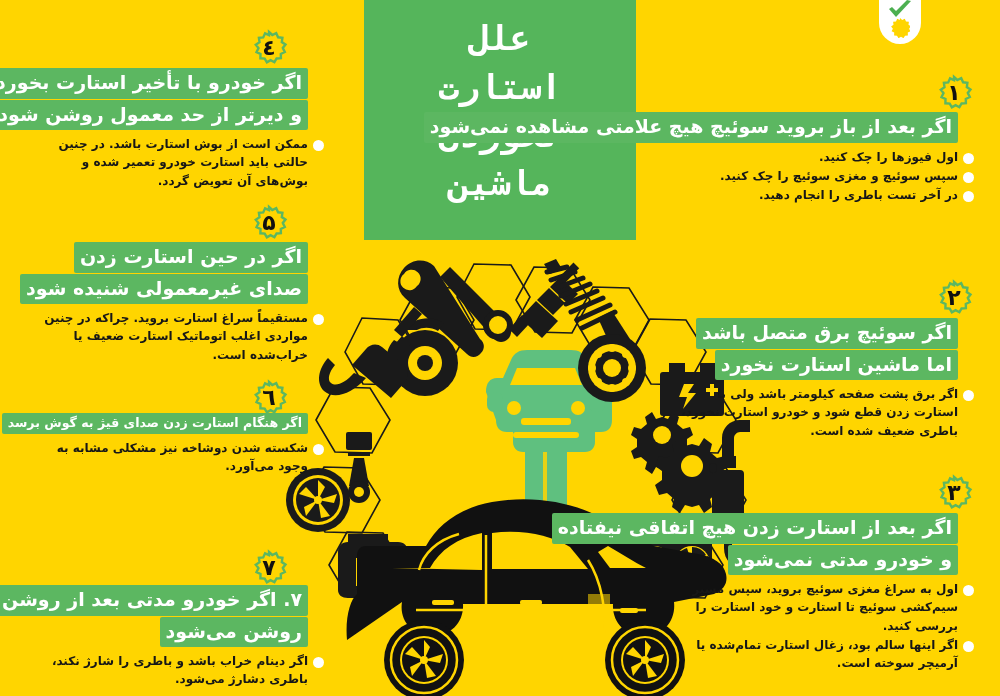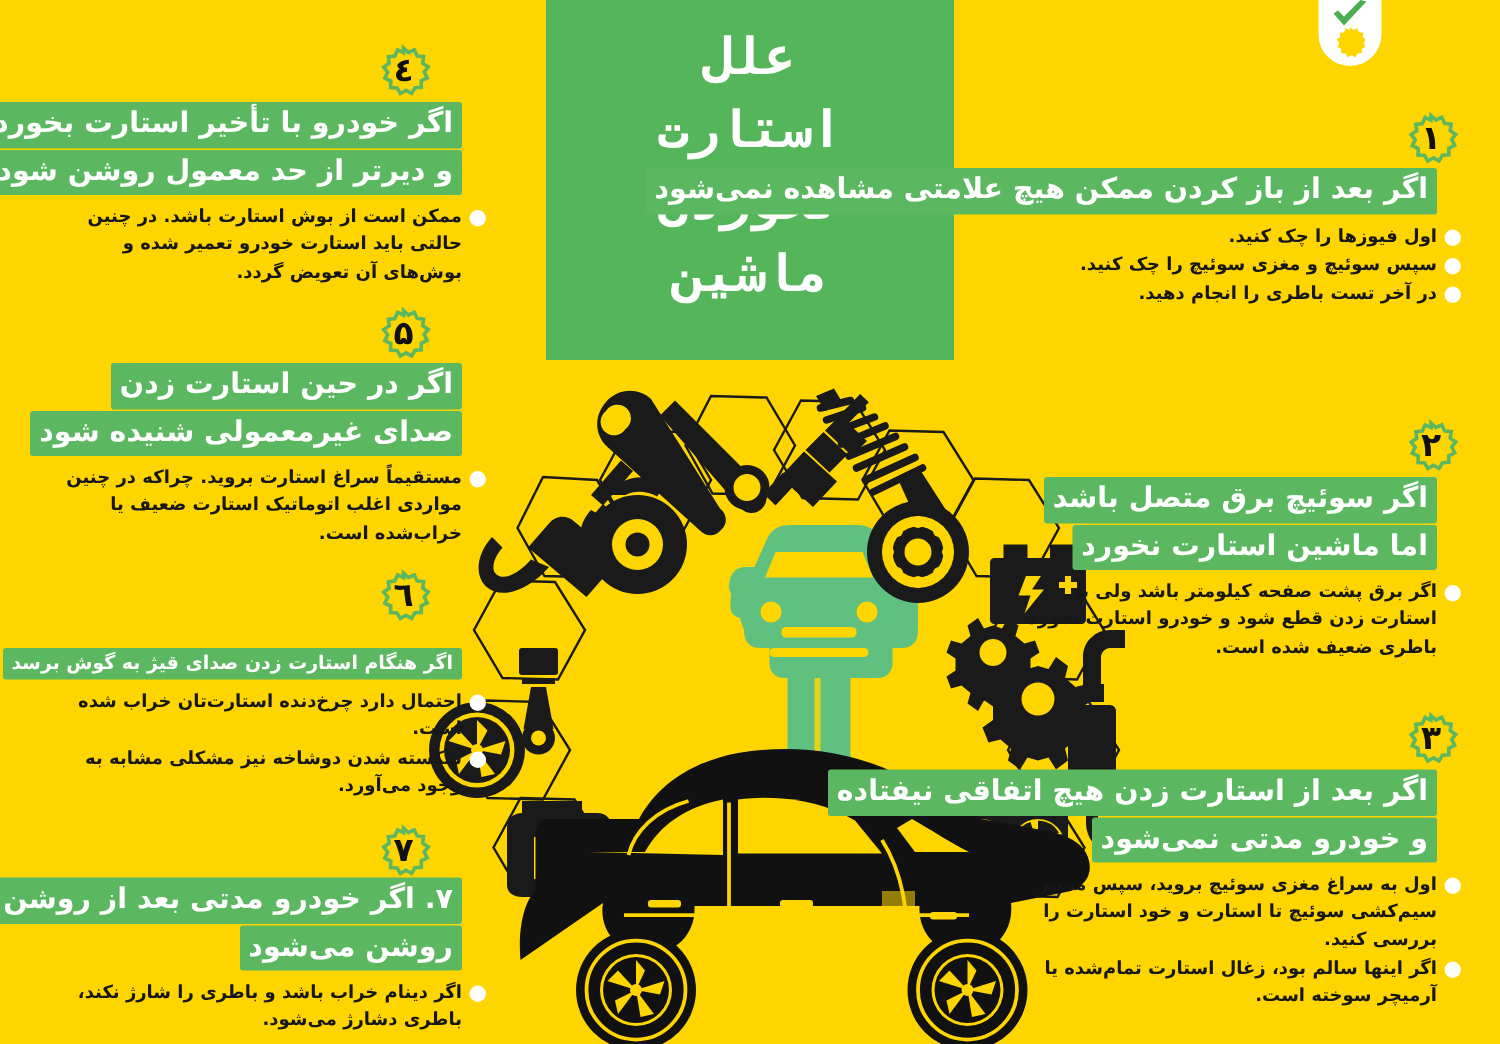--- a/index.html
+++ b/index.html
@@ -361,21 +361,21 @@
 
   <div class="badge" style="left:247px;top:545px;">
     <svg viewBox="0 0 44 44" width="44" height="44" xmlns="http://www.w3.org/2000/svg">
       <path d="M22,1 l3.3,3 3.9,-1.8 1.9,4.1 4.3,0.5 -0.6,4.3 3.7,2.5 -2.7,3.4 2,4 -4,1.9 0.1,4.3 -4.3,0.3 -2.2,3.7 -3.8,-2 -3.7,2.1 -2.2,-3.7 -4.3,-0.3 0.1,-4.3 -4,-1.9 2,-4 -2.7,-3.4 3.7,-2.5 -0.6,-4.3 4.3,-0.5 1.9,-4.1 3.9,1.8 Z" transform="translate(0,6)" fill="none" stroke="#5CB761" stroke-width="2.4"></path>
     </svg>
     <div class="num">٧</div>
   </div>
 
   <div class="block right" style="top:112px;">
     <div class="hl-wrap">
-      <span class="hl">اگر بعد از باز کردن ممکن هیچ علامتی مشاهده نمی‌شود</span>
+      <span class="hl">اگر بعد از باز بروید سوئیچ هیچ علامتی مشاهده نمی‌شود</span>
     </div>
     <ul class="bullets">
       <li>اول فیوزها را چک کنید.</li>
       <li>سپس سوئیچ و مغزی سوئیچ را چک کنید.</li>
       <li>در آخر تست باطری را انجام دهید.</li>
     </ul>
   </div>
 
   <div class="block right" style="top:318px;">
     <div class="hl-wrap">
@@ -411,26 +411,25 @@
   <div class="block left" style="top:242px;">
     <div class="hl-wrap">
       <span class="hl">اگر در حین استارت زدن</span><br>
       <span class="hl">صدای غیرمعمولی شنیده شود</span>
     </div>
     <ul class="bullets">
       <li>مستقیماً سراغ استارت بروید. چراکه در چنین مواردی اغلب اتوماتیک استارت ضعیف یا خراب‌شده است.</li>
     </ul>
   </div>
 
-  <div class="block left" style="top:431px;">
+  <div class="block left" style="top:412px;">
     <div class="hl-wrap">
       <span class="hl sm">اگر هنگام استارت زدن صدای قیژ به گوش برسد</span>
     </div>
     <ul class="bullets">
-      <li>احتمال دارد چرخ‌دنده استارت‌تان خراب شده است.</li>
       <li>شکسته شدن دوشاخه نیز مشکلی مشابه به وجود می‌آورد.</li>
     </ul>
   </div>
 
   <div class="block left" style="top:585px;">
     <div class="hl-wrap">
       <span class="hl">۷. اگر خودرو مدتی بعد از روشن شدن ناگهان</span><br>
       <span class="hl">روشن می‌شود</span>
     </div>
     <ul class="bullets">

